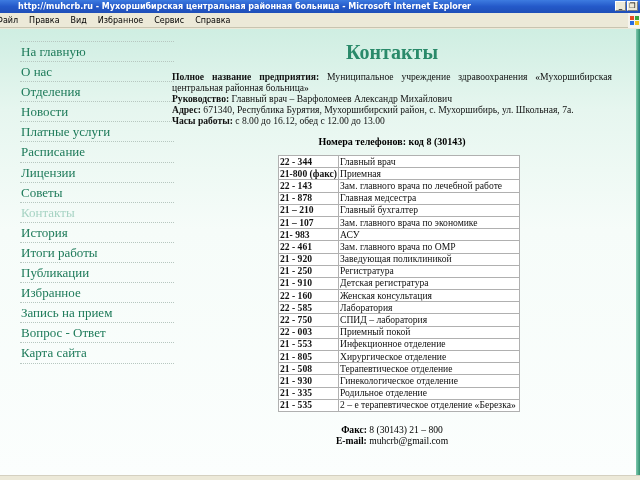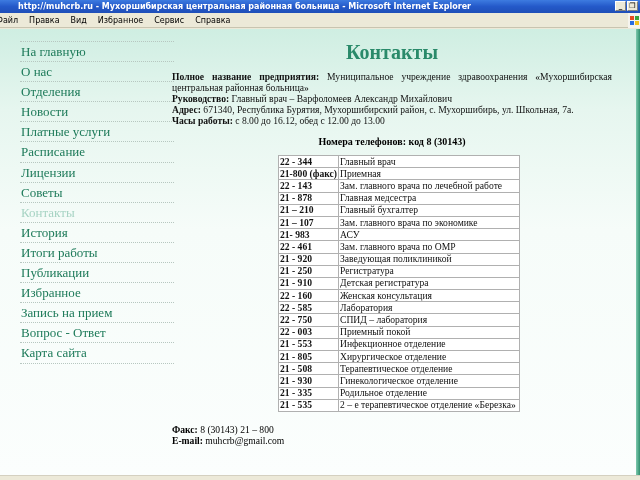--- a/index.html
+++ b/index.html
@@ -67,21 +67,21 @@
   .phones-title { text-align: center; font-weight: bold; font-size: 10px; margin-top: 10px; line-height: 11px; }
   table.phones {
     margin: 8px auto; border-collapse: collapse; font-size: 9.6px; background: #fff;
     margin-left: 106px; width: 242px;
   }
   table.phones td {
     border: 1px solid #b0b0b0; height: 12.2px; line-height: 10px; padding: 0 1px;
     white-space: nowrap; color: #111;
   }
   table.phones td.num { font-weight: bold; width: 60px; }
-  .contact-foot { font-size: 9.6px; line-height: 11px; margin-top: 12px; }
+  .contact-foot { text-align: center; font-size: 9.6px; line-height: 11px; margin-top: 12px; }
 </style>
 </head>
 <body>
 
 <div class="titlebar">
   <span>http://muhcrb.ru - Мухоршибирская центральная районная больница - Microsoft Internet Explorer</span>
   <div class="win-btns">
     <div class="win-btn">_</div>
     <div class="win-btn">❐</div>
   </div>

